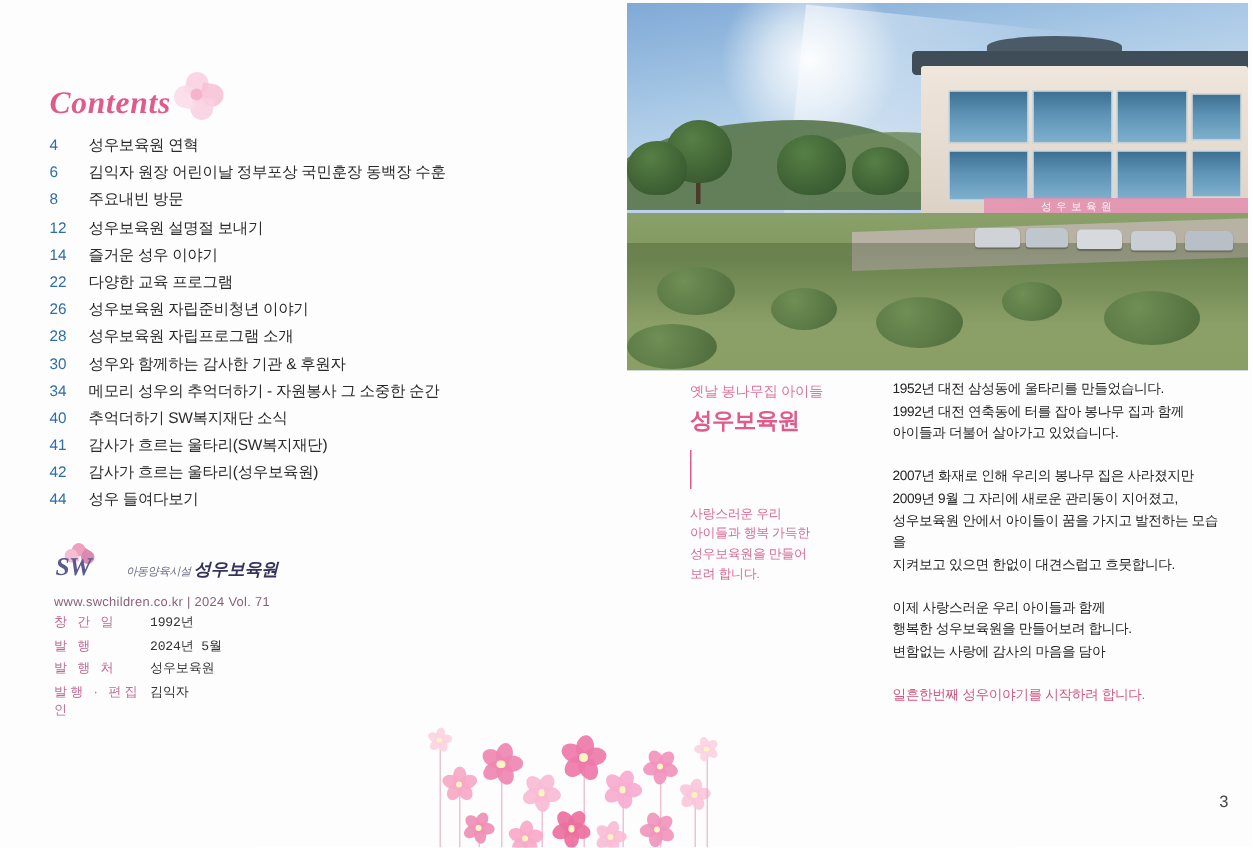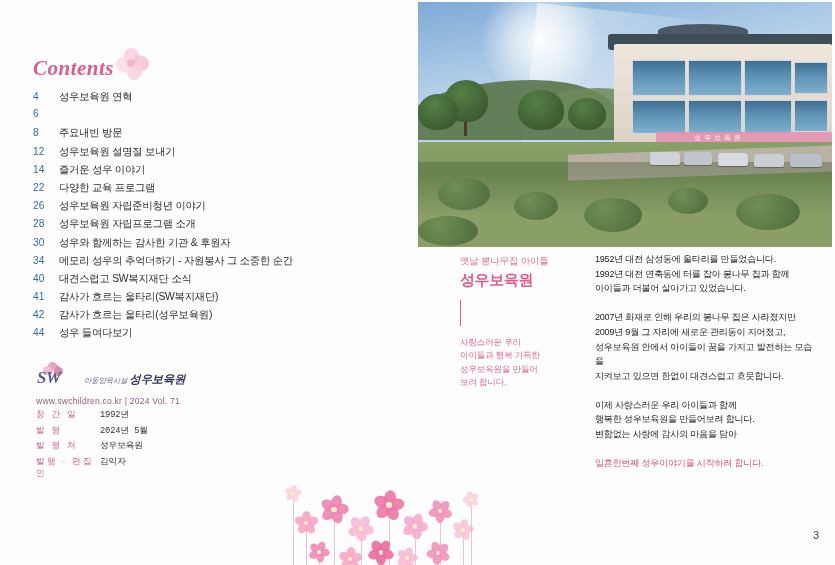--- a/index.html
+++ b/index.html
@@ -421,20 +421,21 @@
       </div>
     </div>
 
     <ul class="toc" id="toc-list">
         <li>
           <span class="pg">4</span>
           <span class="tt">성우보육원 연혁</span>
         </li>
         <li>
           <span class="pg">6</span>
+          <span class="tt">김익자 원장 어린이날 정부포상 국민훈장 동백장 수훈</span>
         </li>
         <li>
           <span class="pg">8</span>
           <span class="tt">주요내빈 방문</span>
         </li>
         <li>
           <span class="pg">12</span>
           <span class="tt">성우보육원 설명절 보내기</span>
         </li>
         <li>
@@ -456,21 +457,21 @@
         <li>
           <span class="pg">30</span>
           <span class="tt">성우와 함께하는 감사한 기관 &amp; 후원자</span>
         </li>
         <li>
           <span class="pg">34</span>
           <span class="tt">메모리 성우의 추억더하기 - 자원봉사 그 소중한 순간</span>
         </li>
         <li>
           <span class="pg">40</span>
-          <span class="tt">대견스럽고 SW복지재단 소식</span>
+          <span class="tt">추억더하기 SW복지재단 소식</span>
         </li>
         <li>
           <span class="pg">41</span>
           <span class="tt">감사가 흐르는 울타리(SW복지재단)</span>
         </li>
         <li>
           <span class="pg">42</span>
           <span class="tt">감사가 흐르는 울타리(성우보육원)</span>
         </li>
         <li>

